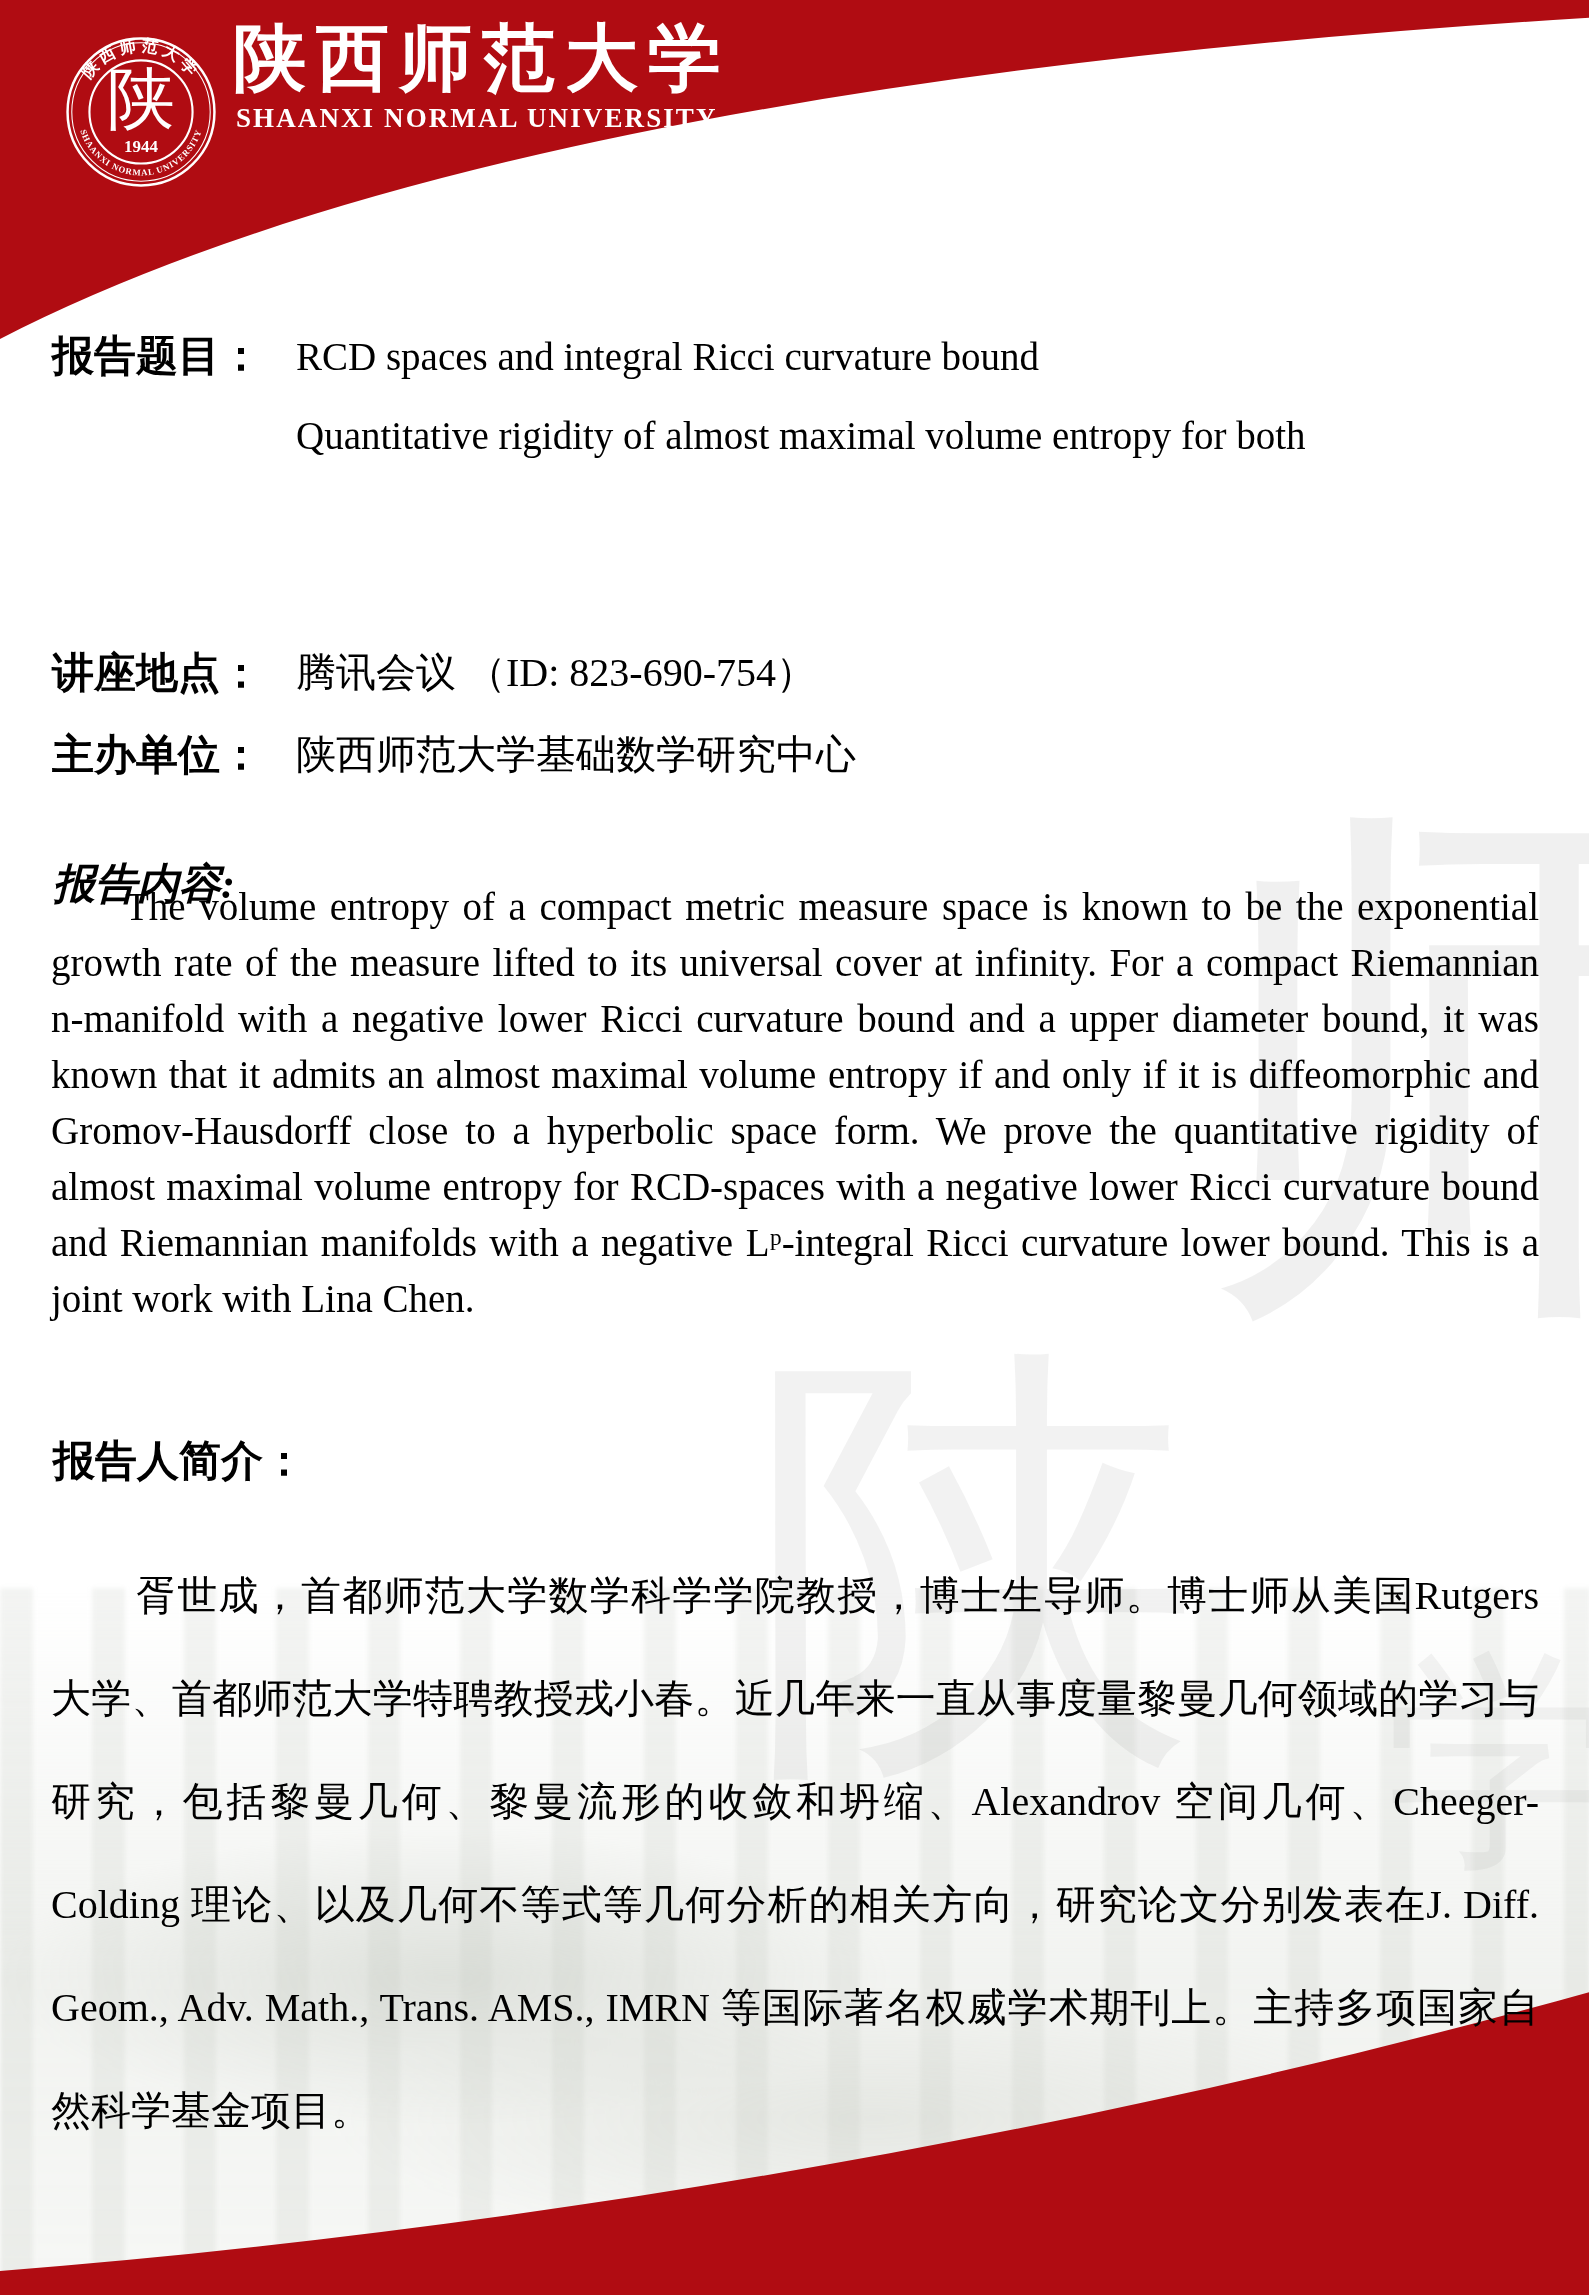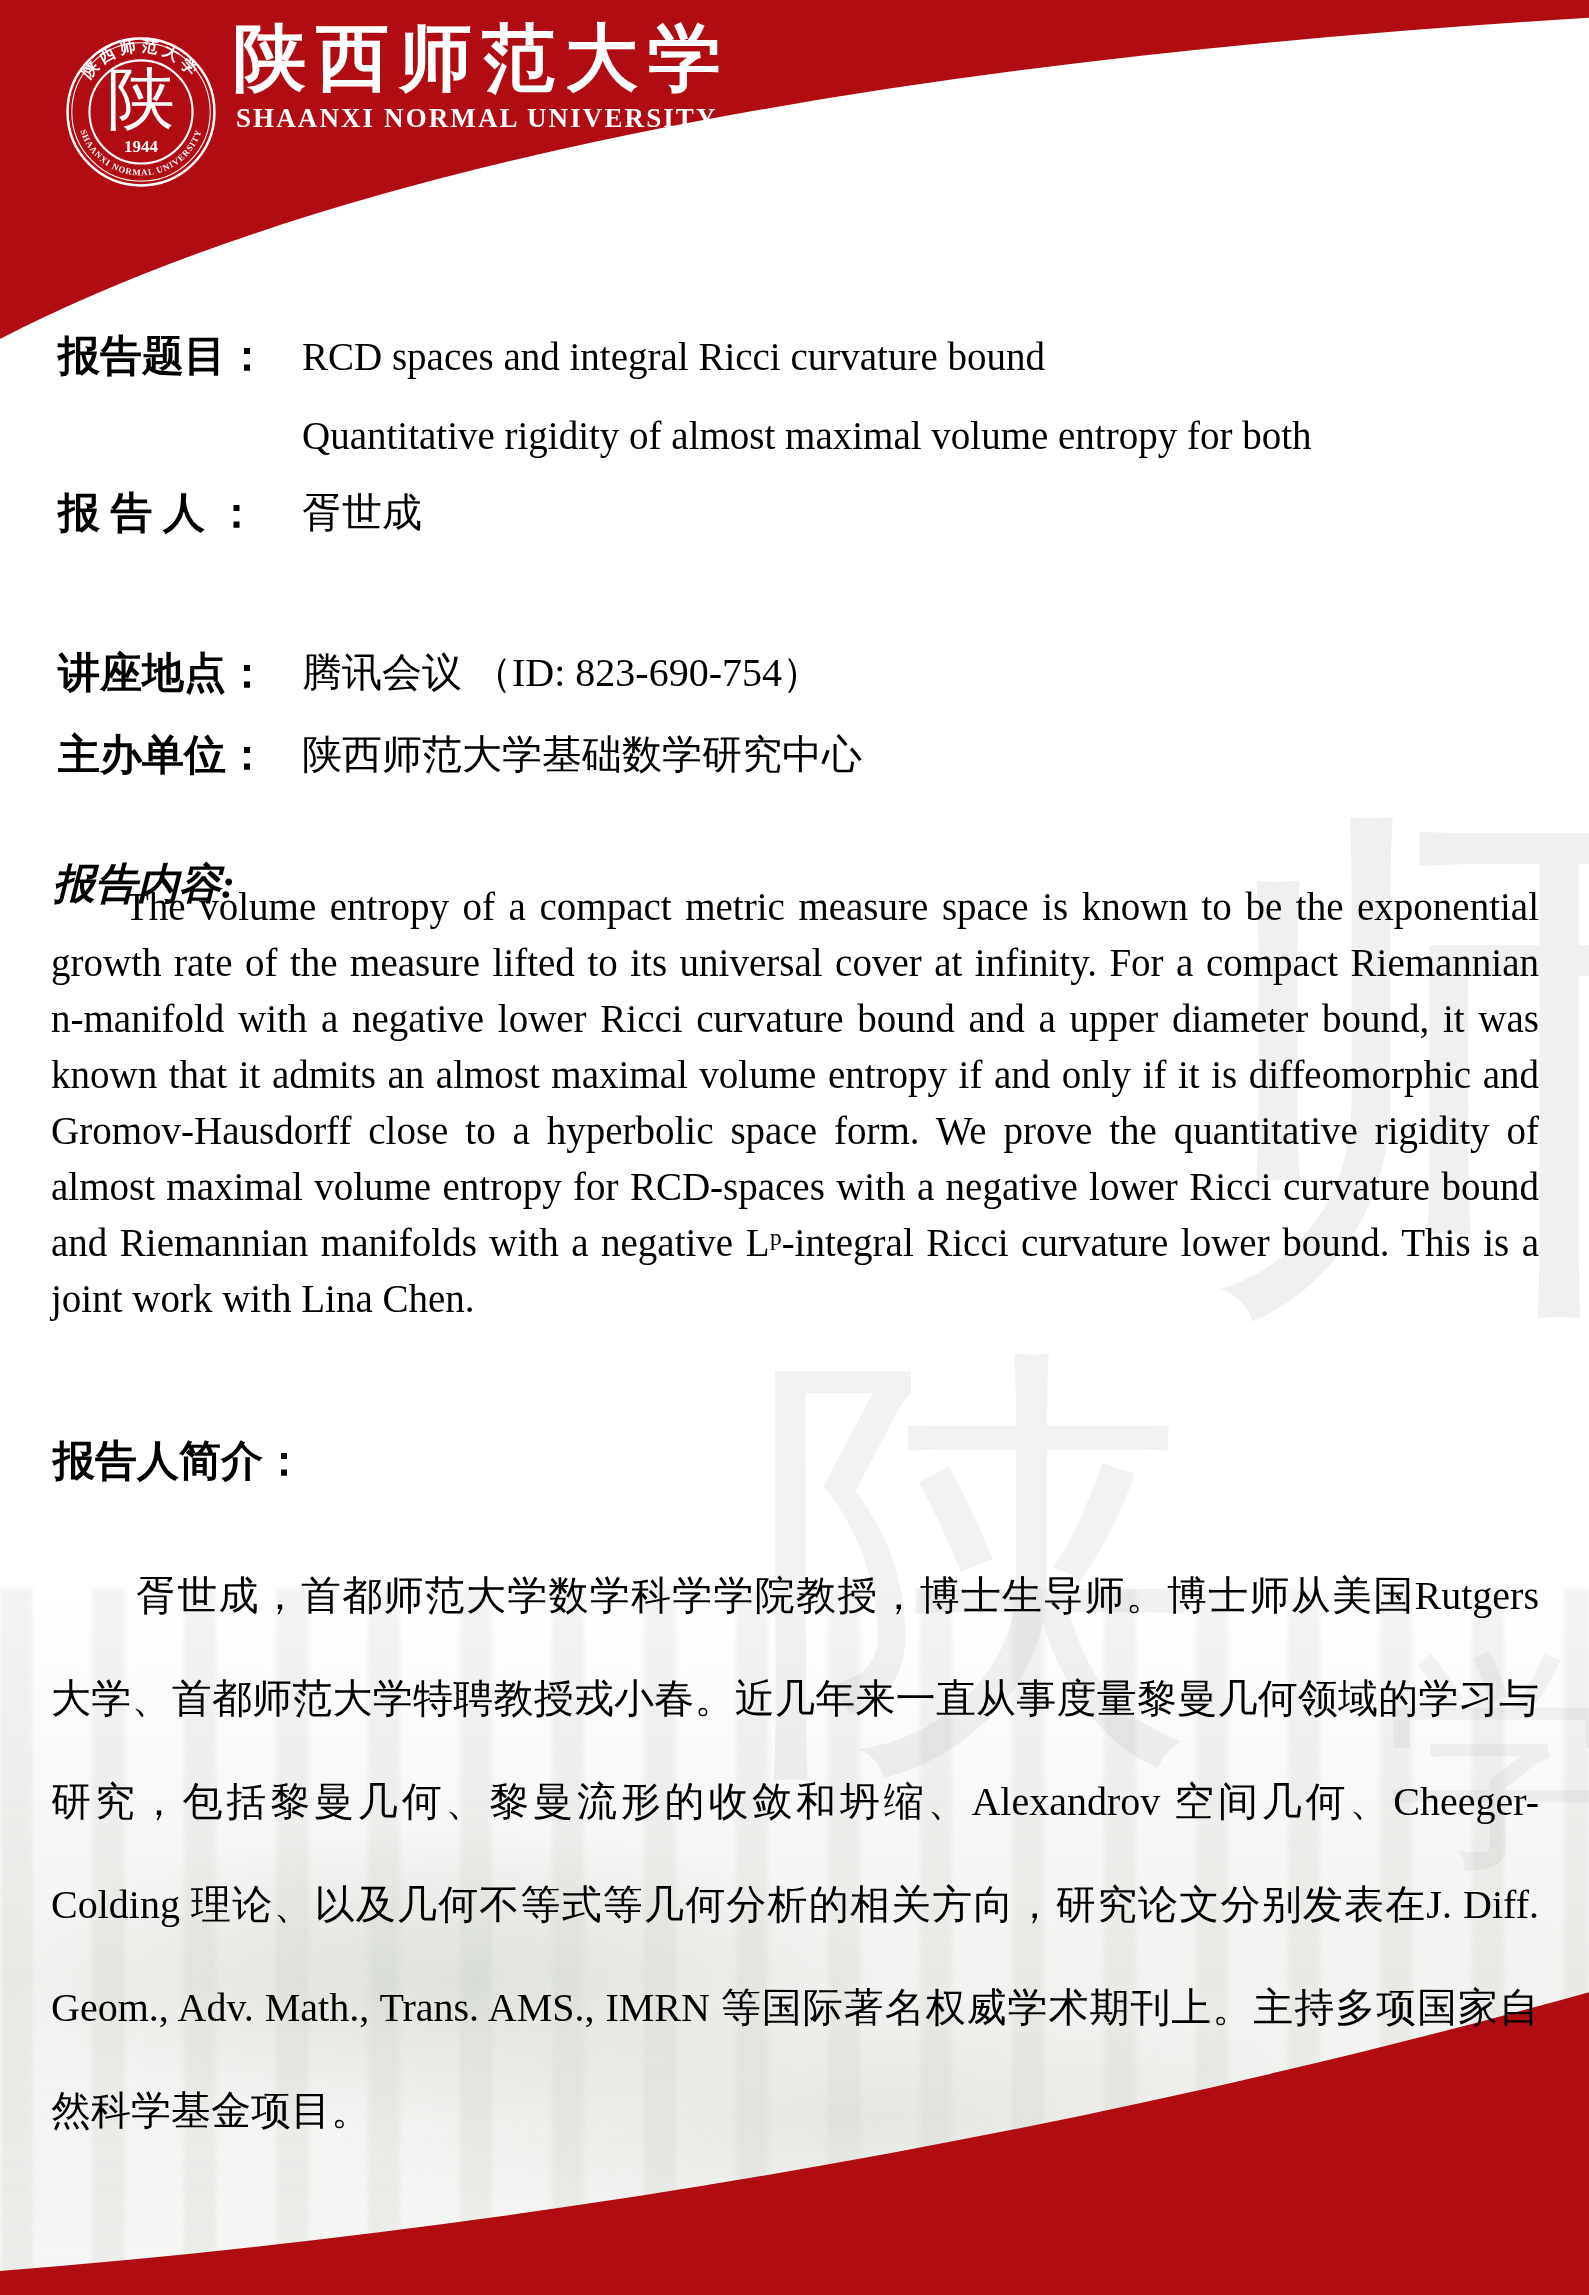--- a/index.html
+++ b/index.html
@@ -36,21 +36,21 @@
   .photo-hint{
     position:absolute;left:0;bottom:0;width:1590px;height:707px;z-index:0;
     background:
       radial-gradient(ellipse 636px 212px at 28% 55%, rgba(186,192,182,0.35), rgba(255,255,255,0) 70%),
       radial-gradient(ellipse 777px 184px at 55% 75%, rgba(196,200,190,0.30), rgba(255,255,255,0) 70%),
       repeating-linear-gradient(90deg, rgba(182,188,178,0.16) 0 32.5px, rgba(255,255,255,0) 32.5px 92px),
       linear-gradient(180deg, rgba(255,255,255,0) 0%, rgba(226,229,223,0.45) 55%, rgba(238,240,236,0.5) 100%);
     filter:blur(2.1px);
   }
   
-  .row{position:absolute;left:58px;display:flex;align-items:flex-start;z-index:2;}
+  .row{position:absolute;left:52px;display:flex;align-items:flex-start;z-index:2;}
   .label{
     font-weight:700;font-size:42px;line-height:1.18;
     width:244px;flex:0 0 244px;white-space:nowrap;
   }
   .value{font-size:40px;line-height:1.18;white-space:nowrap;}
   .title-lines{font-size:39px;line-height:79px;}
   .title-lines .tl{white-space:nowrap;}
   .row.title{top:317px;}
   .row.title .label{line-height:79px;}
   .row.speaker{top:489px;}
@@ -111,24 +111,20 @@
   <div class="univ-en">SHAANXI NORMAL UNIVERSITY</div>
 
   <div class="row title">
     <span class="label">报告题目：</span>
     <div class="title-lines">
       <div class="tl">RCD spaces and integral Ricci curvature bound</div>
       <div class="tl">Quantitative rigidity of almost maximal volume entropy for both</div>
     </div>
   </div>
 
-  <div class="row speaker">
-    <span class="label">报 告 人 ：</span>
-    <span class="value">胥世成</span>
-  </div>
 
 
   <div class="row venue">
     <span class="label">讲座地点：</span>
     <span class="value">腾讯会议 （ID: 823-690-754）</span>
   </div>
 
   <div class="row host">
     <span class="label">主办单位：</span>
     <span class="value">陕西师范大学基础数学研究中心</span>

